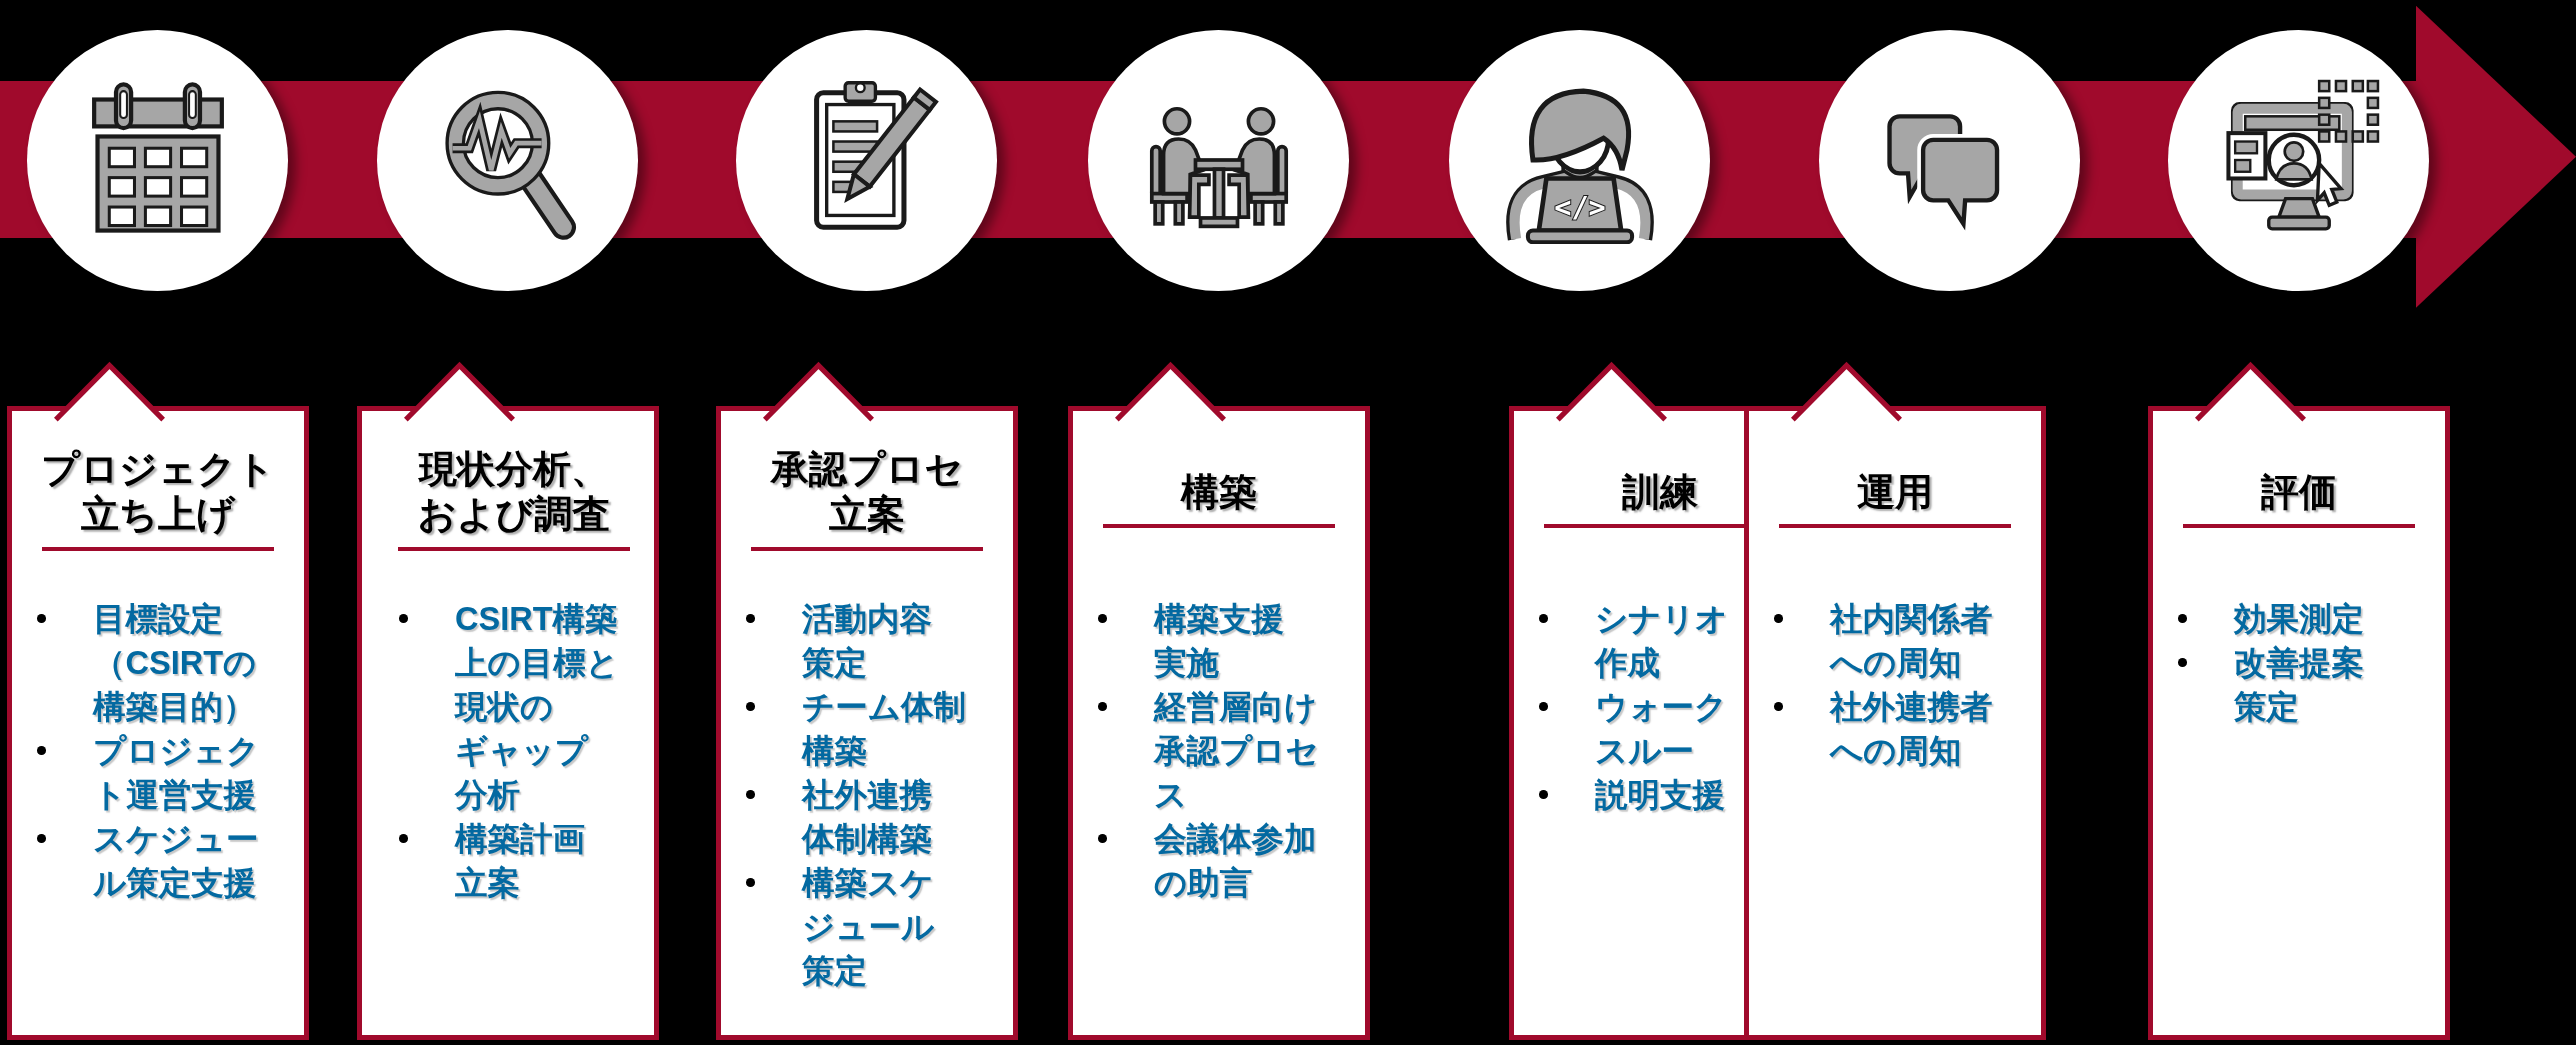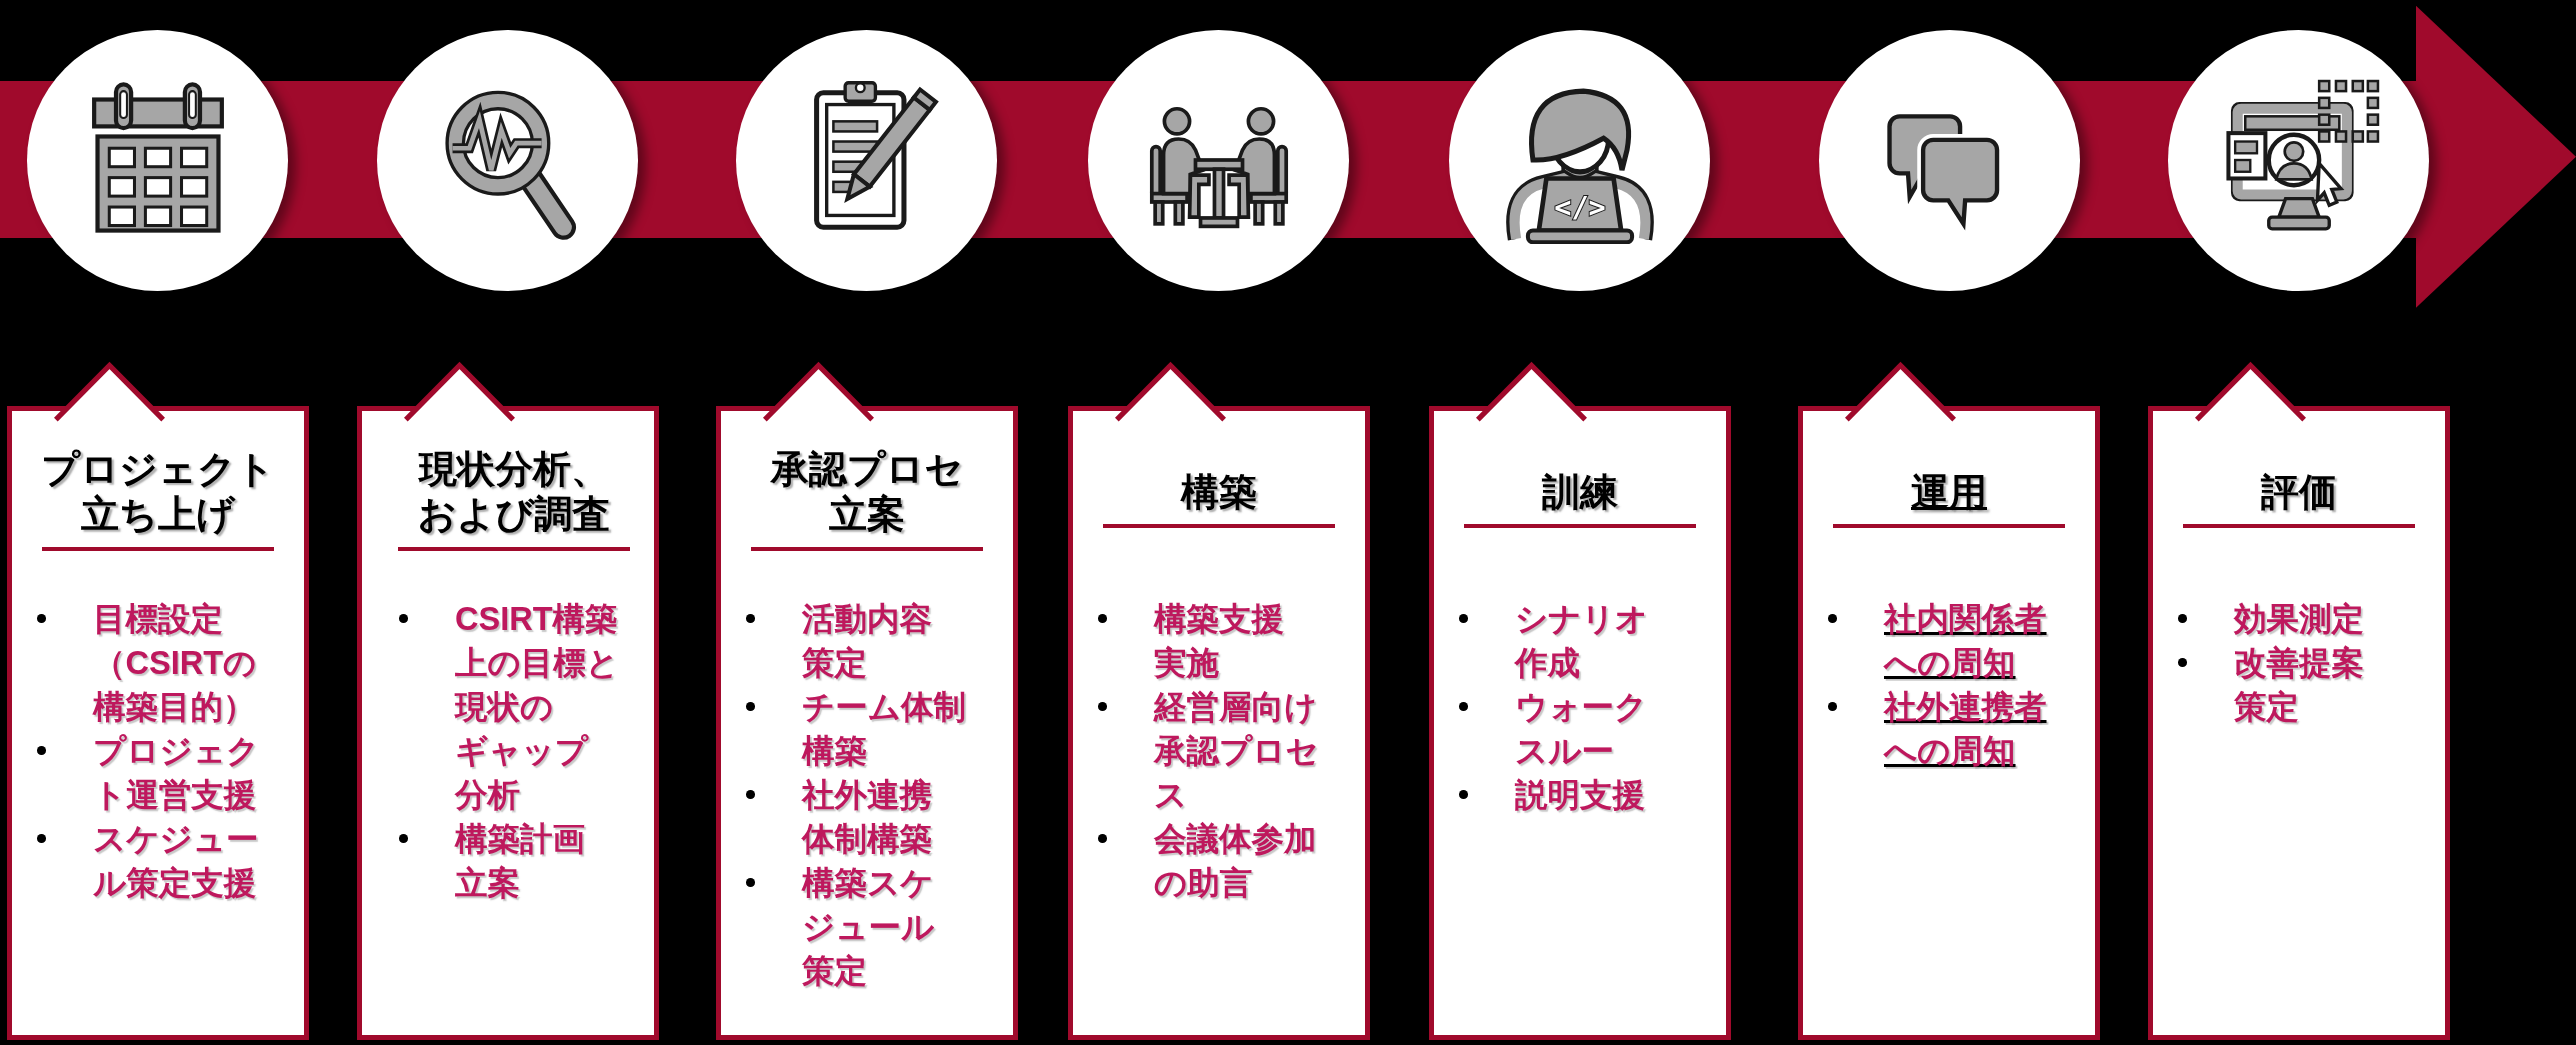--- a/index.html
+++ b/index.html
@@ -48,21 +48,21 @@
     text-shadow:2.3px 2.3px 1.7px rgba(110,110,110,0.55);
   }
   .title-underline{
     width:232px;height:4.1px;background:var(--red,#A00A2C);margin-top:9.3px;
     flex:0 0 auto;
   }
   .bullets{
     margin:46px 20px 0 81px;padding:0;list-style:none;
   }
   .bullets li{
-    position:relative;font-size:32.5px;line-height:44px;font-weight:bold;color:#be185d;
+    position:relative;font-size:32.5px;line-height:44px;font-weight:bold;color:#0369a1;
     white-space:pre-line;
     text-shadow:1.7px 1.7px 1.2px rgba(130,130,130,0.45);
   }
   .bullets li::before{
     content:"";position:absolute;left:-56px;top:17.4px;
     width:8.7px;height:8.7px;border-radius:50%;background:#000;
   }
 </style>
 </head>
 <body>
@@ -242,21 +242,21 @@
   <ellipse cx="50" cy="37" rx="17" ry="20" fill="#fff" stroke="#1A1A1A" stroke-width="3"></ellipse>
   <path d="M22 50 Q16 10 52 9 Q84 12 78 44 L75 56 Q73 43 64 37 Q40 50 24 50 Z" fill="#A6A6A6" stroke="#1A1A1A" stroke-width="3"></path>
   <path d="M40 53 q10 9 20 0 l0 11 q-10 8 -20 0 z" fill="#A6A6A6" stroke="#1A1A1A" stroke-width="2.2"></path>
   <path d="M12 97 q-5 -28 16 -33 l12 -3 q10 7 20 0 l12 3 q21 5 16 33" fill="#fff" stroke="#1A1A1A" stroke-width="10"></path>
   <path d="M12 97 q-5 -28 16 -33 l12 -3 q10 7 20 0 l12 3 q21 5 16 33" fill="#fff" stroke="#A6A6A6" stroke-width="6"></path>
   <path d="M30 61 L70 61 L74.5 92 L25.5 92 Z" fill="#A6A6A6" stroke="#1A1A1A" stroke-width="2.8"></path>
   <rect x="19" y="92" width="62" height="7" rx="3" fill="#A6A6A6" stroke="#1A1A1A" stroke-width="2.4"></rect>
   <text x="50" y="84" text-anchor="middle" font-size="17" font-weight="bold" fill="#fff" stroke="#1A1A1A" stroke-width="1.2" paint-order="stroke" font-family="'DejaVu Sans Mono',monospace">&lt;/&gt;</text>
   </svg></span>
     </div>
-    <div class="box" style="left: 1429px;">
+    <div class="box" style="left: 1509px;">
       <svg class="notch" viewBox="0 0 226 130">
         <polygon points="20,126 113,32 206,126" fill="#FFFFFF"></polygon>
         <path d="M20 126 L113 32 L206 126" fill="none" stroke-width="9" stroke-linejoin="miter" class="notch-stroke" stroke="#A00A2C"></path>
       </svg>
       <div class="title-area">
         <div class="step-title">訓練</div>
         <div class="title-underline"></div>
       </div>
       <ul class="bullets">
           <li>シナリオ
@@ -269,21 +269,21 @@
   </div>
 
   <div class="step">
     <div class="circle" style="left: 1819px;">
       <span class="icon-holder"><svg viewBox="0 0 100 100">
   <path d="M20 24 h30 a6 6 0 0 1 6 6 v22 a6 6 0 0 1 -6 6 h-16 l-8 14 -1 -14 h-5 a6 6 0 0 1 -6 -6 v-22 a6 6 0 0 1 6 -6 z" fill="#A6A6A6" stroke="#1A1A1A" stroke-width="2.6"></path>
   <path d="M40 38 h32 a6 6 0 0 1 6 6 v24 a6 6 0 0 1 -6 6 h-13 l-1 14 -9 -14 h-9 a6 6 0 0 1 -6 -6 v-24 a6 6 0 0 1 6 -6 z" fill="#A6A6A6" stroke="#fff" stroke-width="7"></path>
   <path d="M40 38 h32 a6 6 0 0 1 6 6 v24 a6 6 0 0 1 -6 6 h-13 l-1 14 -9 -14 h-9 a6 6 0 0 1 -6 -6 v-24 a6 6 0 0 1 6 -6 z" fill="#A6A6A6" stroke="#1A1A1A" stroke-width="2.6"></path>
   </svg></span>
     </div>
-    <div class="box" style="left: 1798px; text-decoration: underline;">
+    <div class="box" style="left: 1744px;">
       <svg class="notch" viewBox="0 0 226 130">
         <polygon points="20,126 113,32 206,126" fill="#FFFFFF"></polygon>
         <path d="M20 126 L113 32 L206 126" fill="none" stroke-width="9" stroke-linejoin="miter" class="notch-stroke" stroke="#A00A2C"></path>
       </svg>
       <div class="title-area">
         <div class="step-title">運用</div>
         <div class="title-underline"></div>
       </div>
       <ul class="bullets">
           <li>社内関係者

